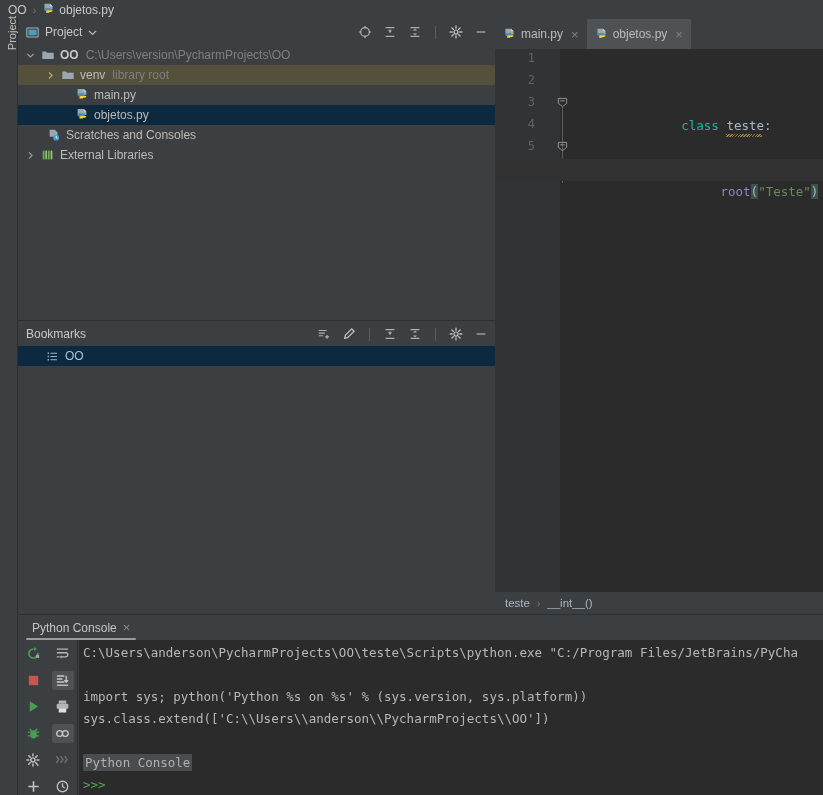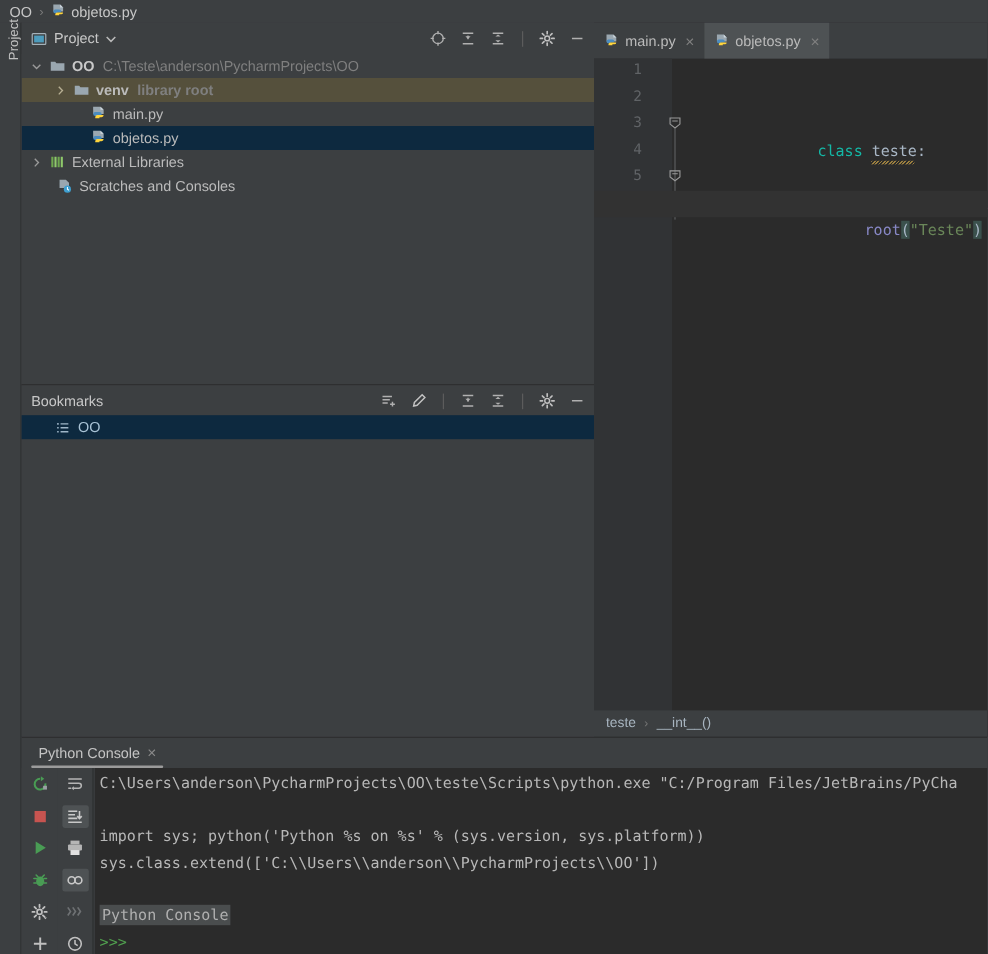--- a/index.html
+++ b/index.html
@@ -59,21 +59,21 @@
   .tree {
     position: absolute; left: 0; top: 26px; width: 477px; height: 275px;
     background: #3c3f41; overflow: hidden;
   }
   .trow {
     height: 20px; display: flex; align-items: center;
     font-size: 12px; color: #bbbbbb; white-space: nowrap;
     padding-right: 6px; box-sizing: border-box;
   }
   .trow.sel-blue { background: #0d293f; }
-  .trow.sel-olive { background: #55503c; font-weight: bold; }
+  .trow.sel-olive { background: #55503c; }
   .twist { width: 14px; text-align: center; color: #9a9a9a; font-size: 9px; flex: none; }
   .ticon { width: 16px; height: 16px; margin-right: 4px; flex: none;
            display: flex; align-items: center; justify-content: center; }
   .tlabel { color: #bbbbbb; }
   .tlabel.bold { font-weight: bold; color: #c9c9c9; }
   .thint { color: #7f7f7f; margin-left: 7px; }
 
   
   .bmwin {
     position: absolute; left: 18px; top: 320px; width: 477px; height: 294px;
@@ -269,21 +269,21 @@
           <svg width="9" height="9" viewBox="0 0 10 10">
               <path d="M1.5 3.3l3.5 3.4 3.5-3.4" fill="none" stroke="#9a9a9a" stroke-width="1.3"></path>
             </svg>
         </span>
         <span class="ticon">
           <svg width="14" height="14" viewBox="0 0 16 16">
               <path d="M1.5 4h4.2l1.2 1.3h7.6v7.2H1.5z" fill="#9aa7b0"></path>
             </svg>
         </span>
         <span class="tlabel bold">OO</span>
-        <span class="thint">C:\Teste\anderson\PycharmProjects\OO</span>
+        <span class="thint">C:\Users\version\PycharmProjects\OO</span>
       </div>
 
       <div class="trow sel-olive" style="top:20px;padding-left:28px">
         <span class="twist">
           <svg width="9" height="9" viewBox="0 0 10 10">
               <path d="M3.3 1.5l3.4 3.5-3.4 3.5" fill="none" stroke="#b6ae92" stroke-width="1.3"></path>
             </svg>
         </span>
         <span class="ticon">
           <svg width="14" height="14" viewBox="0 0 16 16">
@@ -311,46 +311,46 @@
           <svg width="14" height="14" viewBox="0 0 16 16">
             <path d="M3 1h7l3 3v4H3z" fill="#9aa7b0"></path>
               <path d="M10 1l3 3h-3z" fill="#cfd8de"></path>
             <path d="M5 6h4a2 2 0 0 1 2 2v1H7v1H5a2 2 0 0 1-2-2V8a2 2 0 0 1 2-2z" fill="#4b8bbe"></path>
             <path d="M11 9h-4a2 2 0 0 0-2 2v1h4v-1h2a2 2 0 0 0 2-2z" fill="#ffd43b"></path>
           </svg>
         </span>
         <span class="tlabel">objetos.py</span>
       </div>
 
+      <div class="trow" style="top:100px;padding-left:28px">
+        <span class="ticon">
+          <svg width="14" height="14" viewBox="0 0 16 16">
+            <path d="M3 2h6l3 3v5H3z" fill="#9aa7b0"></path>
+            <circle cx="10.5" cy="11" r="3.4" fill="#3e9fd0"></circle>
+            <path d="M10.5 9v2.1l1.4.9" stroke="#fff" stroke-width="1" fill="none"></path>
+          </svg>
+        </span>
+        <span class="tlabel">Scratches and Consoles</span>
+      </div>
+
       <div class="trow" style="top:80px;padding-left:8px">
         <span class="twist">
           <svg width="9" height="9" viewBox="0 0 10 10">
               <path d="M3.3 1.5l3.4 3.5-3.4 3.5" fill="none" stroke="#9a9a9a" stroke-width="1.3"></path>
             </svg>
         </span>
         <span class="ticon">
           <svg width="14" height="14" viewBox="0 0 16 16">
             <rect x="2" y="3" width="2" height="10" fill="#6ea84f"></rect>
             <rect x="5" y="3" width="2" height="10" fill="#8fc96b"></rect>
             <rect x="8" y="3" width="2" height="10" fill="#6ea84f"></rect>
             <rect x="11" y="3" width="2" height="10" fill="#8fc96b"></rect>
           </svg>
         </span>
         <span class="tlabel">External Libraries</span>
-      </div>
-
-      <div class="trow" style="top:100px;padding-left:28px">
-        <span class="ticon">
-          <svg width="14" height="14" viewBox="0 0 16 16">
-            <path d="M3 2h6l3 3v5H3z" fill="#9aa7b0"></path>
-            <circle cx="10.5" cy="11" r="3.4" fill="#3e9fd0"></circle>
-            <path d="M10.5 9v2.1l1.4.9" stroke="#fff" stroke-width="1" fill="none"></path>
-          </svg>
-        </span>
-        <span class="tlabel">Scratches and Consoles</span>
       </div>
     </div>
   </div>
 
   <div class="bmwin">
     <div class="tw-header">
       <div class="tw-title">Bookmarks</div>
       <div class="tw-spacer"></div>
       <div class="tw-actions">
         <span class="ibtn">

